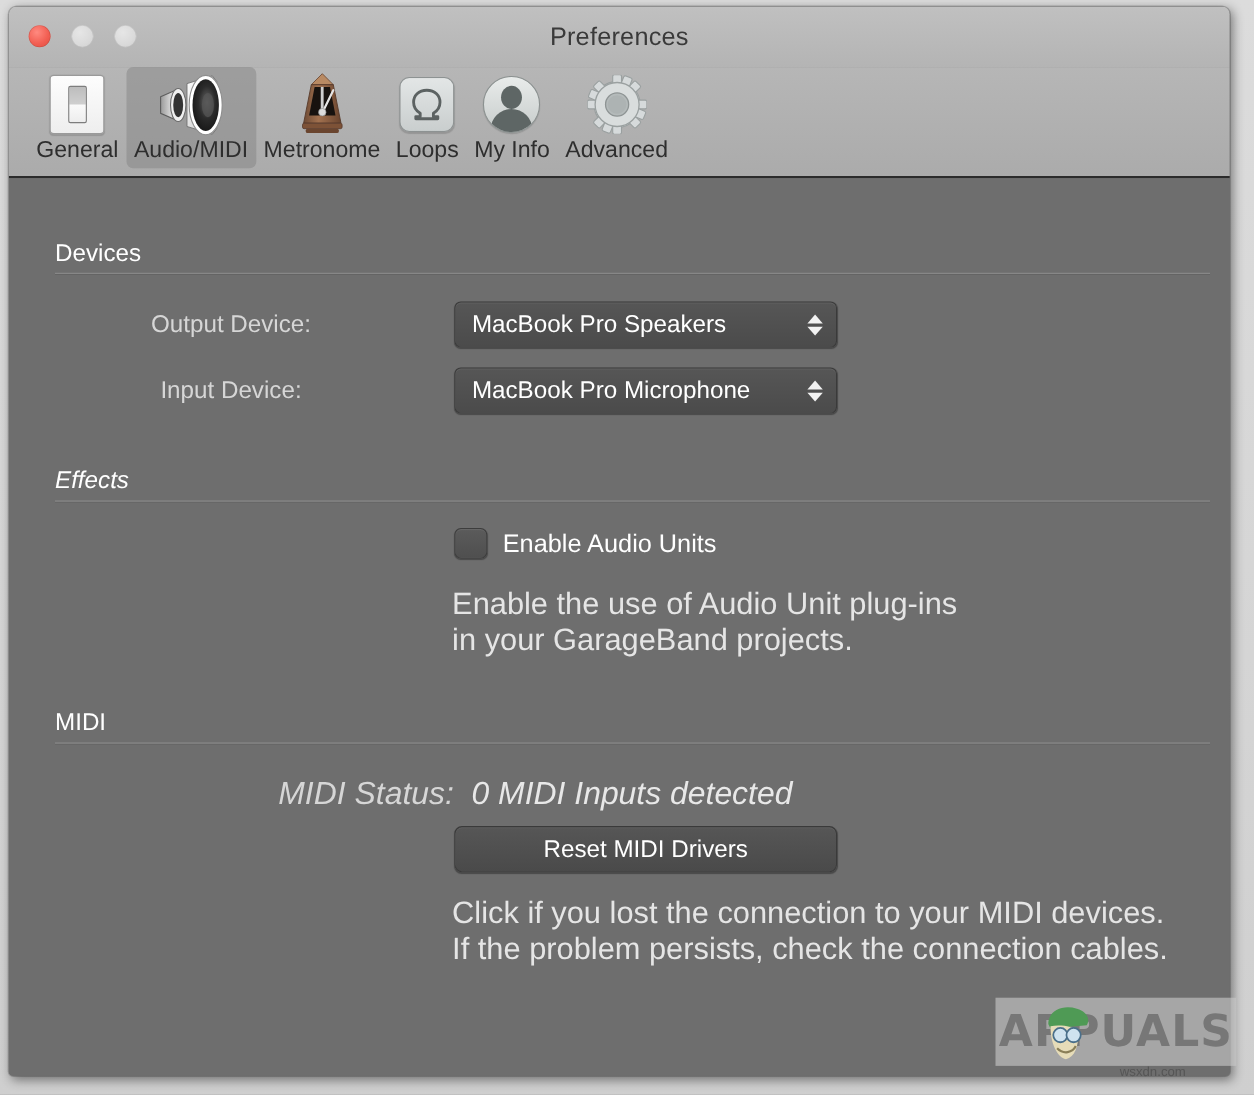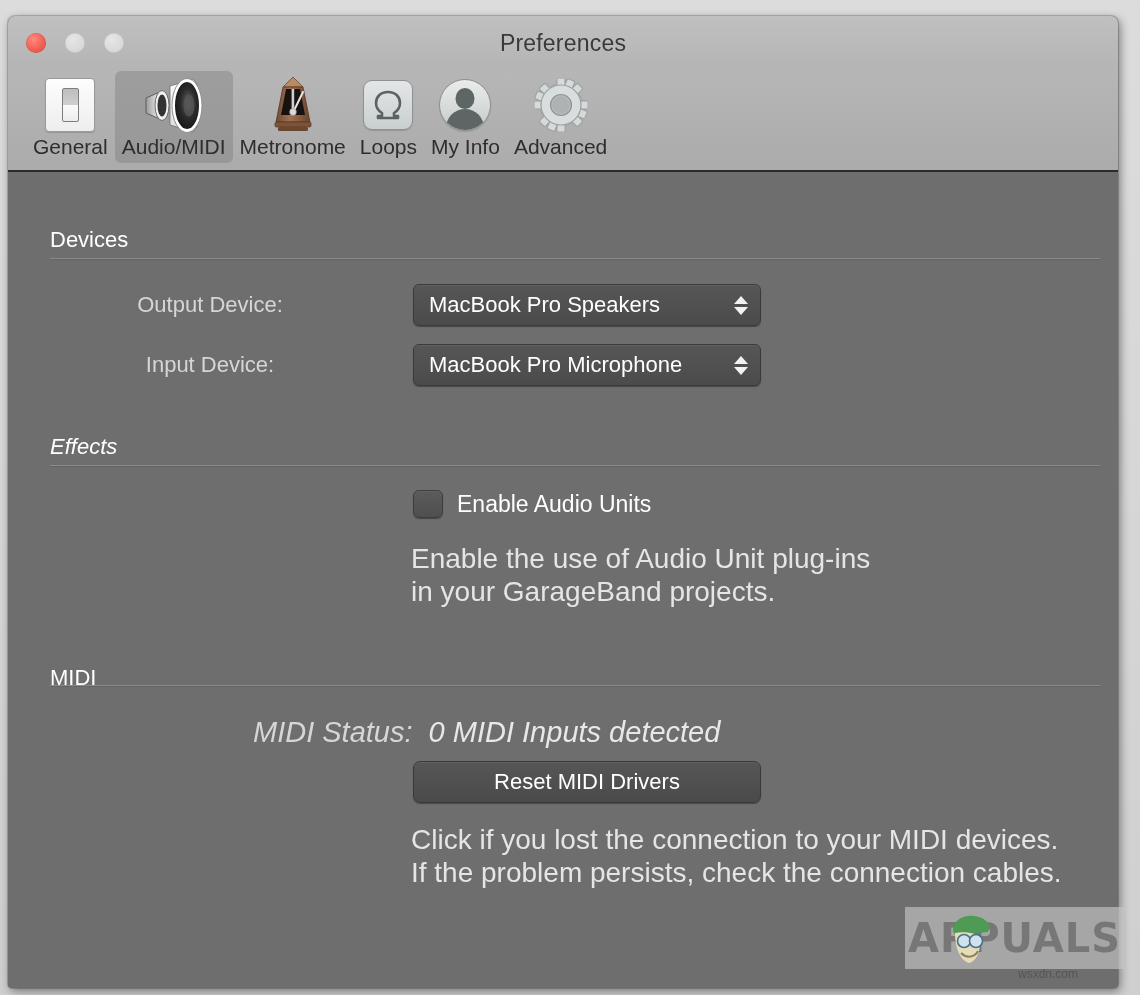--- a/index.html
+++ b/index.html
@@ -11,21 +11,21 @@
   }
   #page {
     position: relative;
     width: 1140px; height: 995px;
     background: linear-gradient(180deg,#dcdcdc 0%, #d5d5d5 60%, #cfcfcf 100%);
   }
 
   
   .window {
     position: absolute;
-    left: 8px; top: 16px;
+    left: 8px; top: 6px;
     width: 1110px; height: 972px;
     border-radius: 7px 7px 4px 4px;
     box-shadow: 2px 3px 10px rgba(0,0,0,0.45), 0 0 0 1px rgba(0,0,0,0.18);
     overflow: hidden;
     background: #6e6e6e;
   }
 
   
   .titlebar {
     position: relative;
@@ -391,21 +391,21 @@
       <div class="divider" style="top:293px;"></div>
 
       <div class="checkrow" style="left:405px; top:318px;">
         <span class="checkbox"></span>
         <span class="check-label">Enable Audio Units</span>
       </div>
 
       <div class="helptext" style="left:403px; top:370px;">Enable the use of Audio Unit plug-ins
 in your GarageBand projects.</div>
 
-      <div class="section-head" style="left:42px; top:482px;margin-top:11px;">MIDI</div>
+      <div class="section-head" style="left:42px; top:482px;">MIDI</div>
       <div class="divider" style="top:513px;"></div>
 
       <div class="statusrow" style="left:245px; top:544px;">
         <span class="k">MIDI Status:</span>
         <span class="v" style="margin-left:8px;">0 MIDI Inputs detected</span>
       </div>
 
       <div class="pushbutton" style="left:405px; top:589px; width:348px;">Reset MIDI Drivers</div>
 
       <div class="helptext" style="left:403px; top:651px;">Click if you lost the connection to your MIDI devices.

